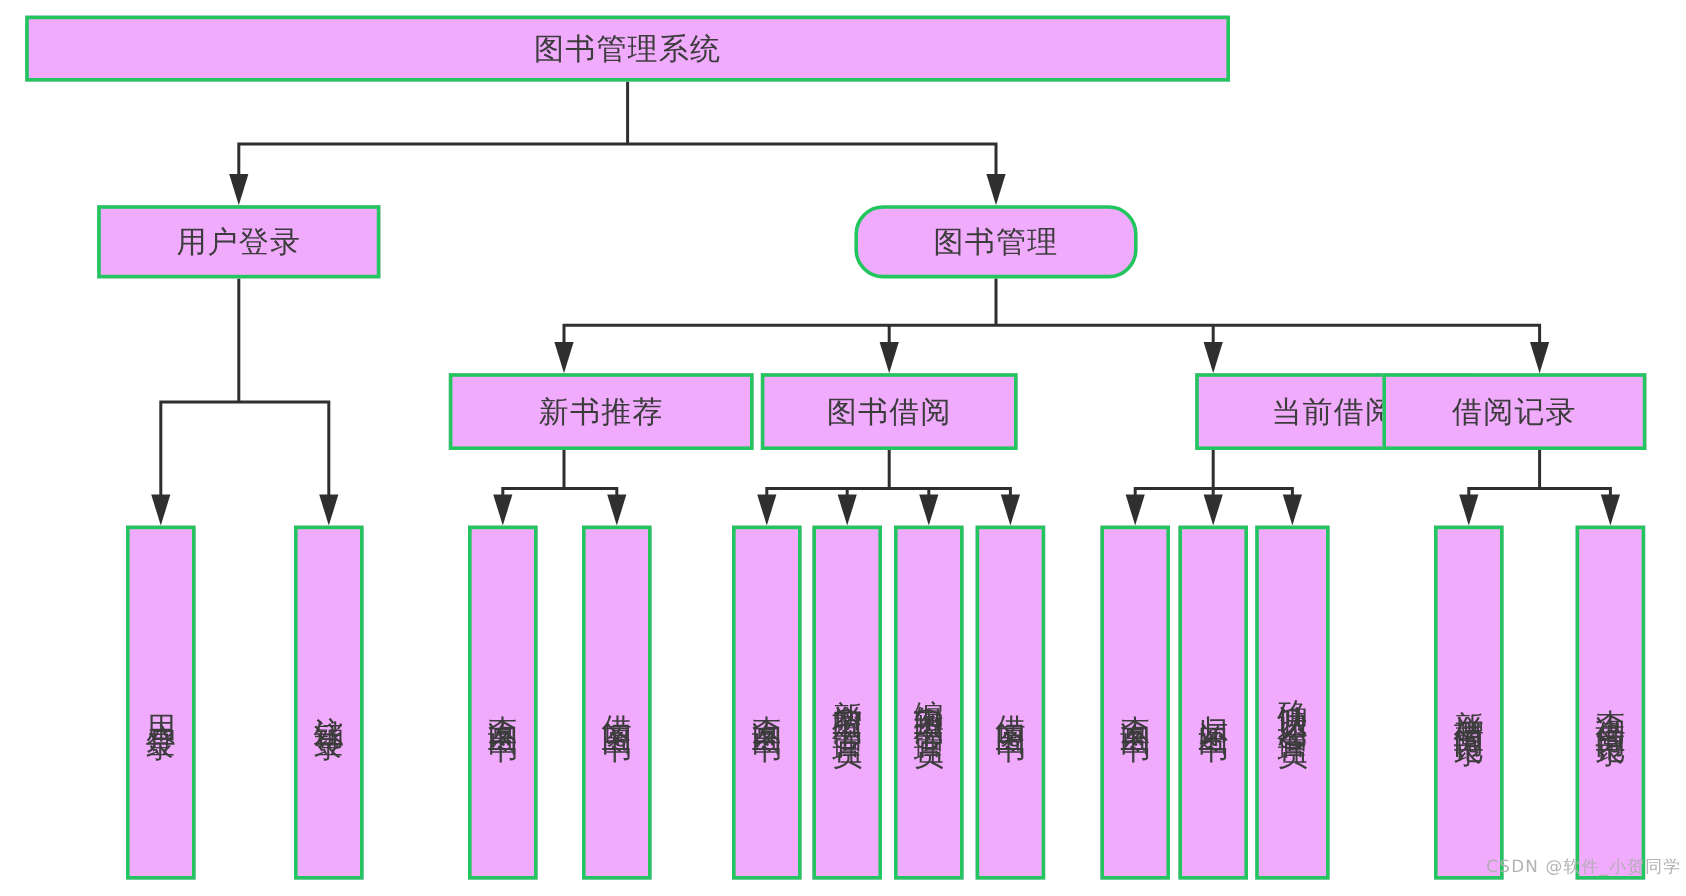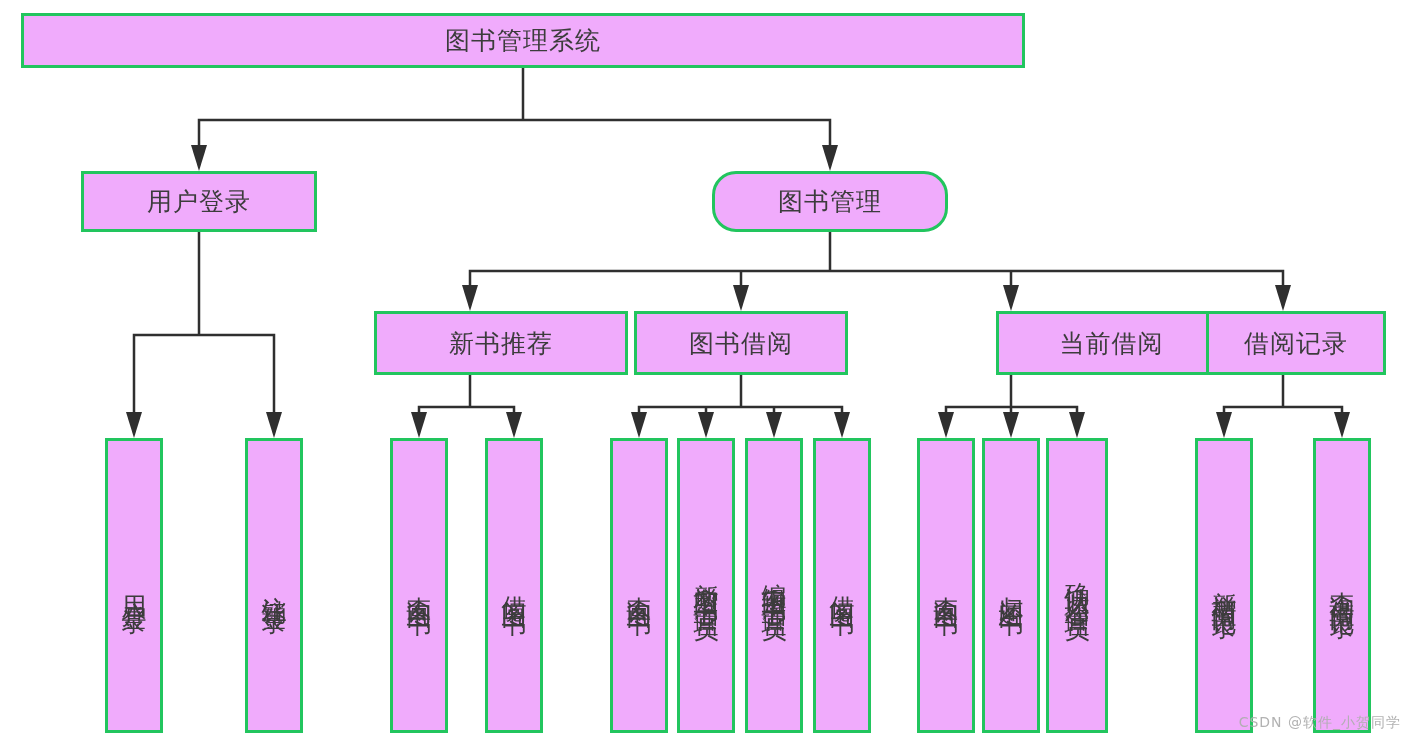--- a/index.html
+++ b/index.html
@@ -99,21 +99,21 @@
       </div>
       <div class="node h" style="left: 374px; top: 311px; width: 254px; height: 64px;">
         <span class="label">新书推荐</span>
       </div>
       <div class="node h" style="left: 634px; top: 311px; width: 214px; height: 64px;">
         <span class="label">图书借阅</span>
       </div>
       <div class="node h" style="left: 956px; top: 311px; width: 231px; height: 64px; margin-left: 40px;">
         <span class="label">当前借阅</span>
       </div>
-      <div class="node h" style="left: 1206px; top: 311px; width: 180px; height: 64px;">
+      <div class="node h" style="left: 1152px; top: 311px; width: 220px; height: 64px;">
         <span class="label">借阅记录</span>
       </div>
       <div class="node v" style="left: 390px; top: 438px; width: 58px; height: 295px;">
         <span class="label">查询图书</span>
       </div>
       <div class="node v" style="left: 485px; top: 438px; width: 58px; height: 295px;">
         <span class="label">借阅图书</span>
       </div>
       <div class="node v" style="left: 610px; top: 438px; width: 58px; height: 295px;">
         <span class="label">查询图书</span>

